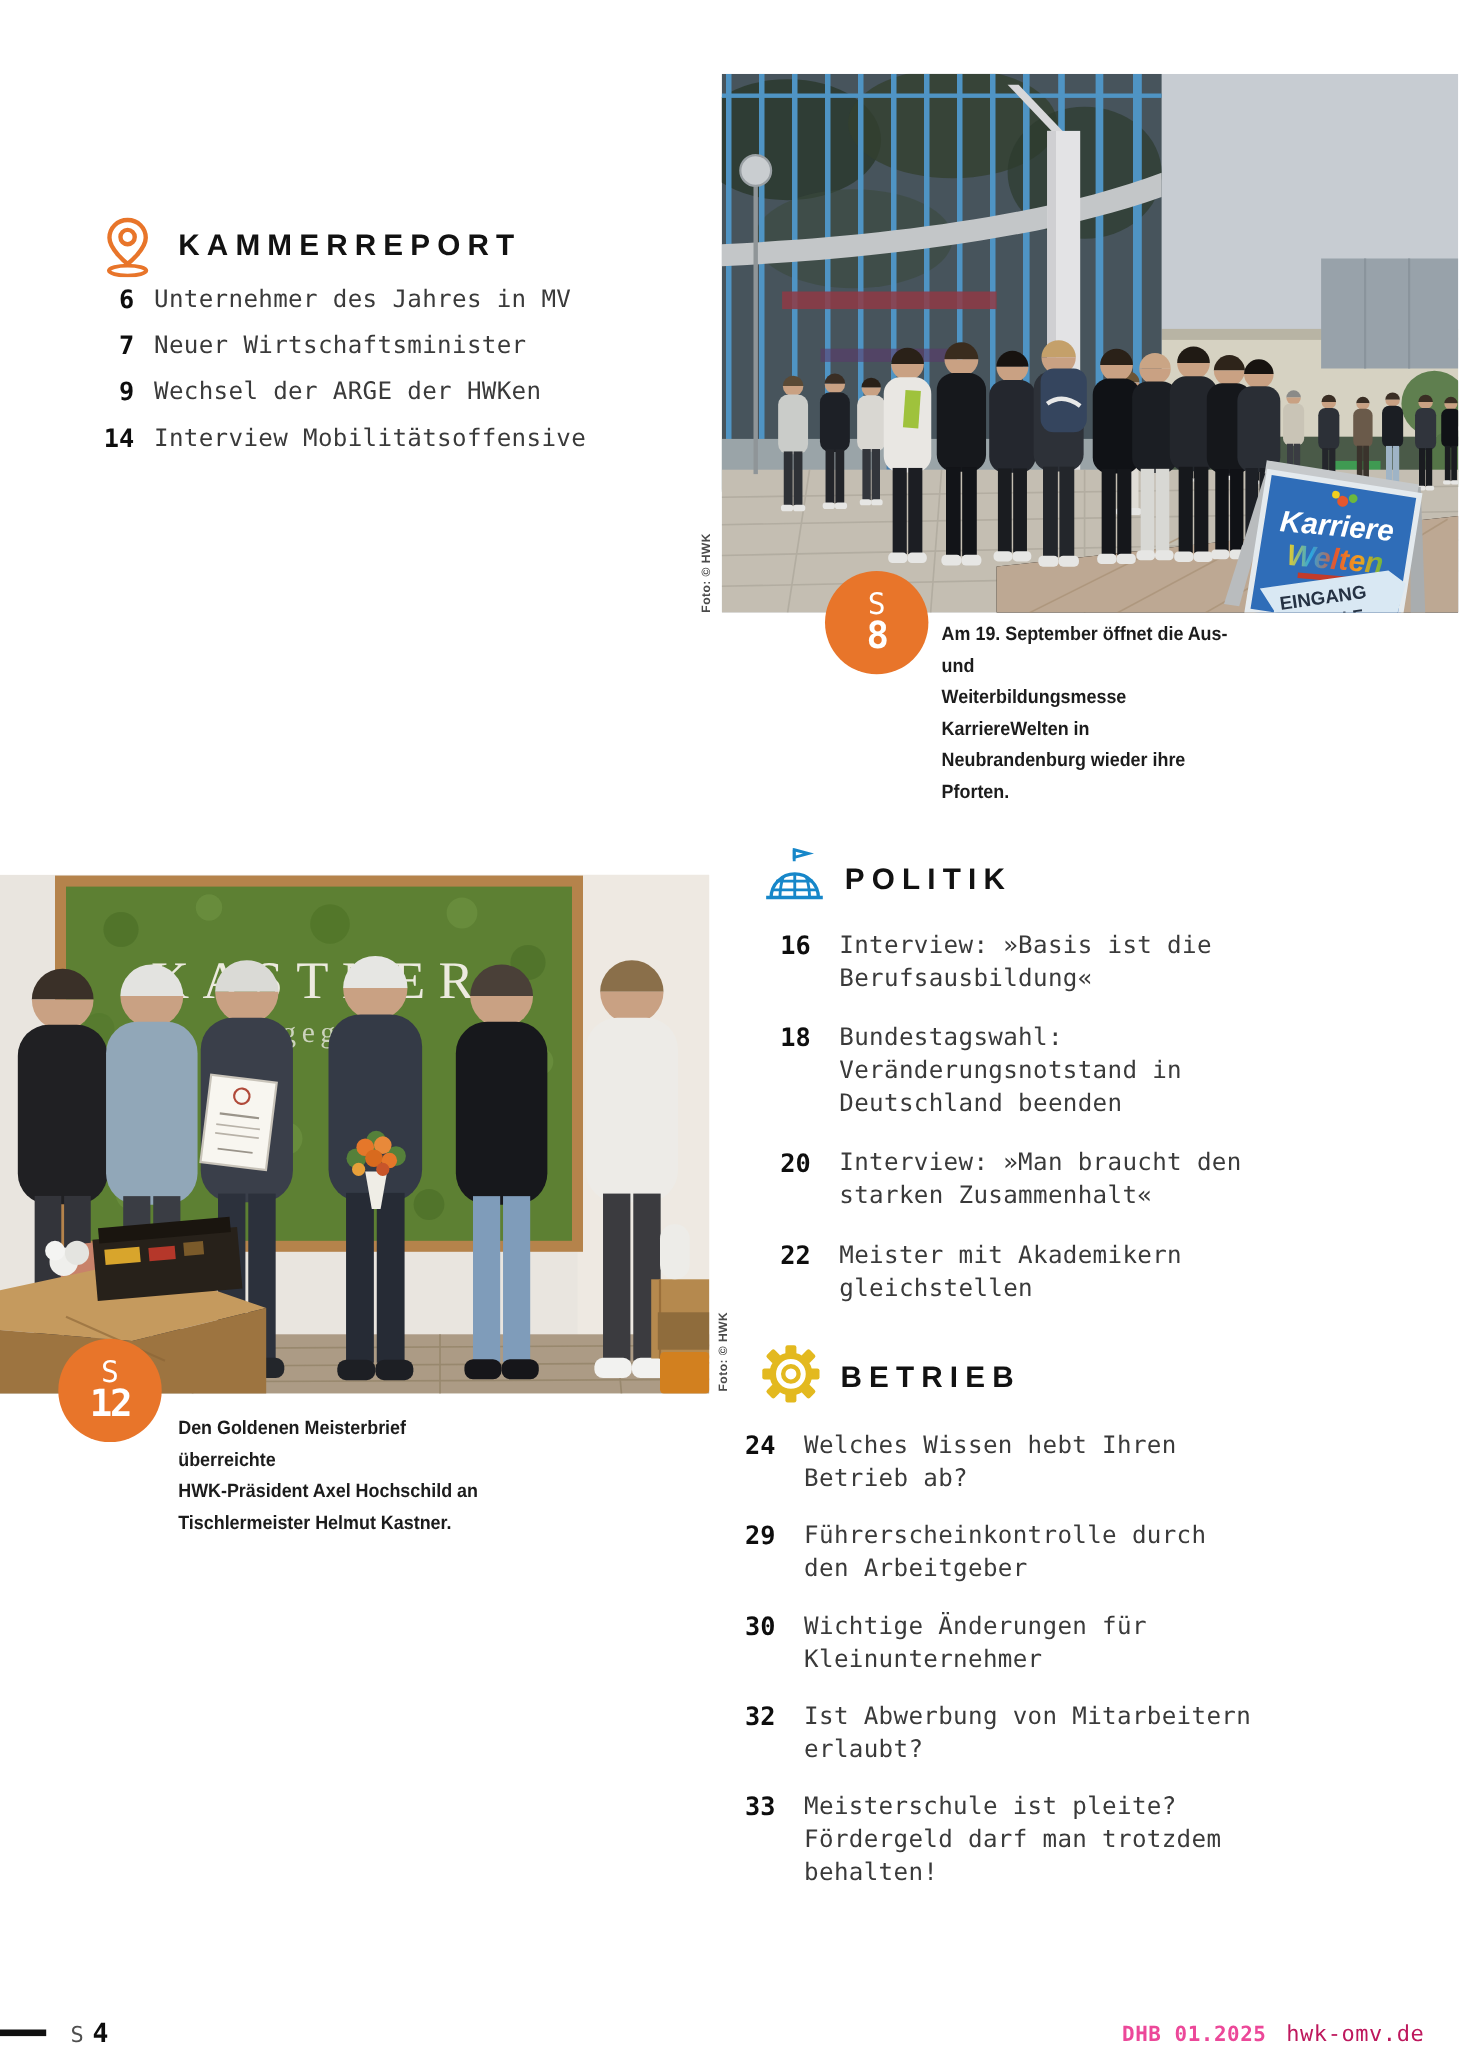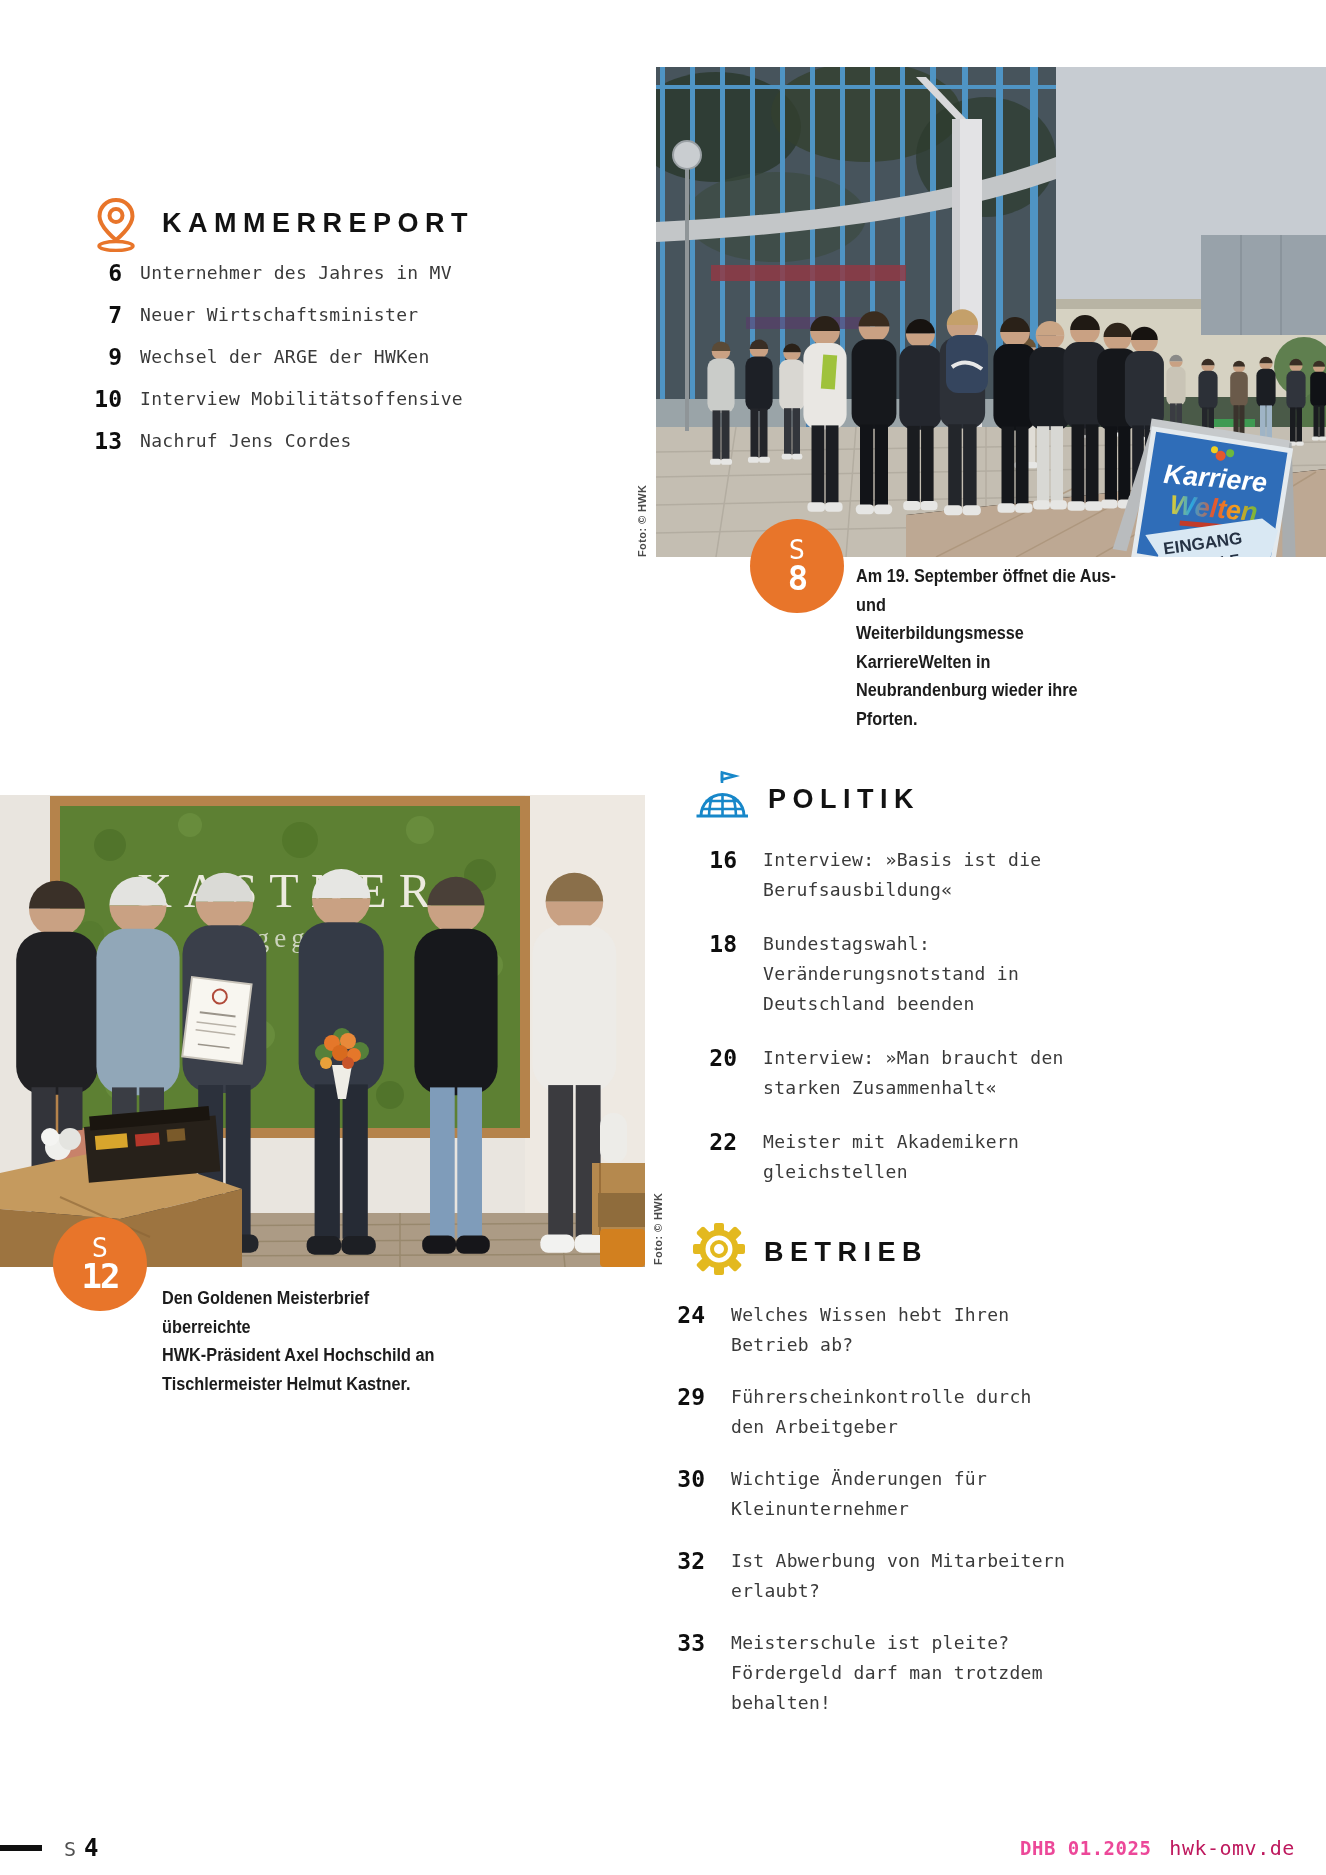--- a/index.html
+++ b/index.html
@@ -9,21 +9,21 @@
   
   .sec-head{position:absolute;display:flex;align-items:flex-start;}
   .sec-title{font-weight:800;font-size:27px;letter-spacing:6.5px;color:#121212;line-height:1;}
   .sec-icon{flex:0 0 auto;}
 
   
   .toc{position:absolute;}
   .toc-row{display:grid;grid-template-columns:var(--numw,52px) var(--gap,26px) 1fr;align-items:start;margin-bottom:var(--rowgap,24px);}
   .toc-row .pg{grid-column:1;text-align:right;font-family:"DejaVu Sans Mono",monospace;font-weight:bold;
                font-size:23px;line-height:30px;color:#0e0e0e;}
-  .toc-row .tt{grid-column:3;font-family:"DejaVu Sans Mono",monospace;font-size:18px;line-height:30px;
+  .toc-row .tt{grid-column:3;font-family:"DejaVu Sans Mono",monospace;font-size:22px;line-height:30px;
                color:#3a3a3a;white-space:pre-line;letter-spacing:0.3px;}
   .toc.left .toc-row{--numw:38px;--gap:18px;--rowgap:12px;}
   .toc.left .toc-row .pg,.toc.left .toc-row .tt{line-height:30px;}
 
   
   .photo{position:absolute;overflow:hidden;}
   .photo svg{display:block;}
 
   
   .badge{position:absolute;width:94px;height:94px;border-radius:50%;background:#E8752A;
@@ -75,28 +75,23 @@
       <span class="pg">7</span>
         <span></span>
       <span class="tt">Neuer Wirtschaftsminister</span>
     </div>
     <div class="toc-row">
       <span class="pg">9</span>
         <span></span>
       <span class="tt">Wechsel der ARGE der HWKen</span>
     </div>
     <div class="toc-row">
-      <span class="pg">10</span>
+      <span class="pg">14</span>
         <span></span>
       <span class="tt">Interview Mobilitätsoffensive</span>
-    </div>
-    <div class="toc-row">
-      <span class="pg">13</span>
-        <span></span>
-      <span class="tt">Nachruf Jens Cordes</span>
     </div>
   </div>
 
   <div class="photo" style="left:656px;top:67px;width:670px;height:490px;">
     <svg width="670" height="490" viewBox="0 0 670 490">
       <defs>
         <g id="prs">
           <path d="M9 14 A11 11 0 0 1 31 14 Z" fill="var(--hair,#3a2e24)"></path>
           <path d="M9 14 A11 11 0 0 0 31 14 Z" fill="var(--skin,#c9a183)"></path>
           <rect x="4" y="23" width="32" height="64" rx="11" fill="var(--coat,#20242a)"></rect>

